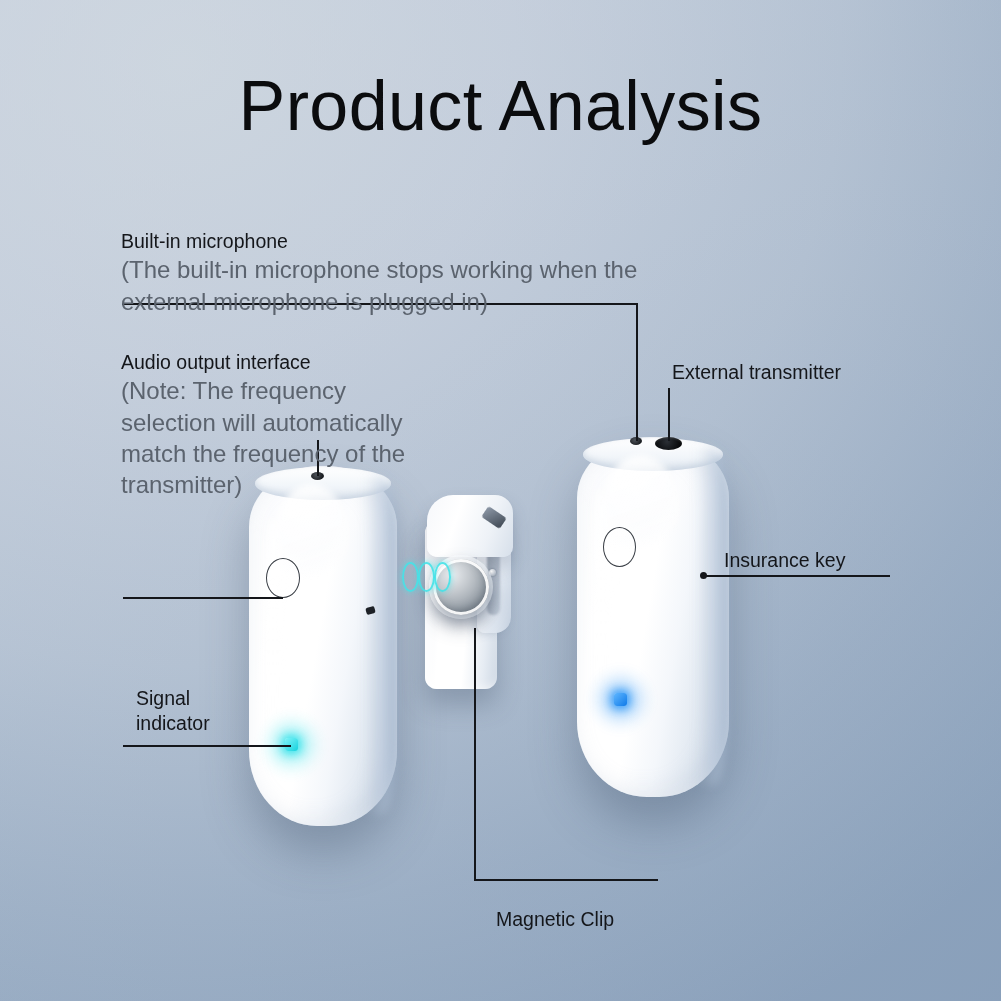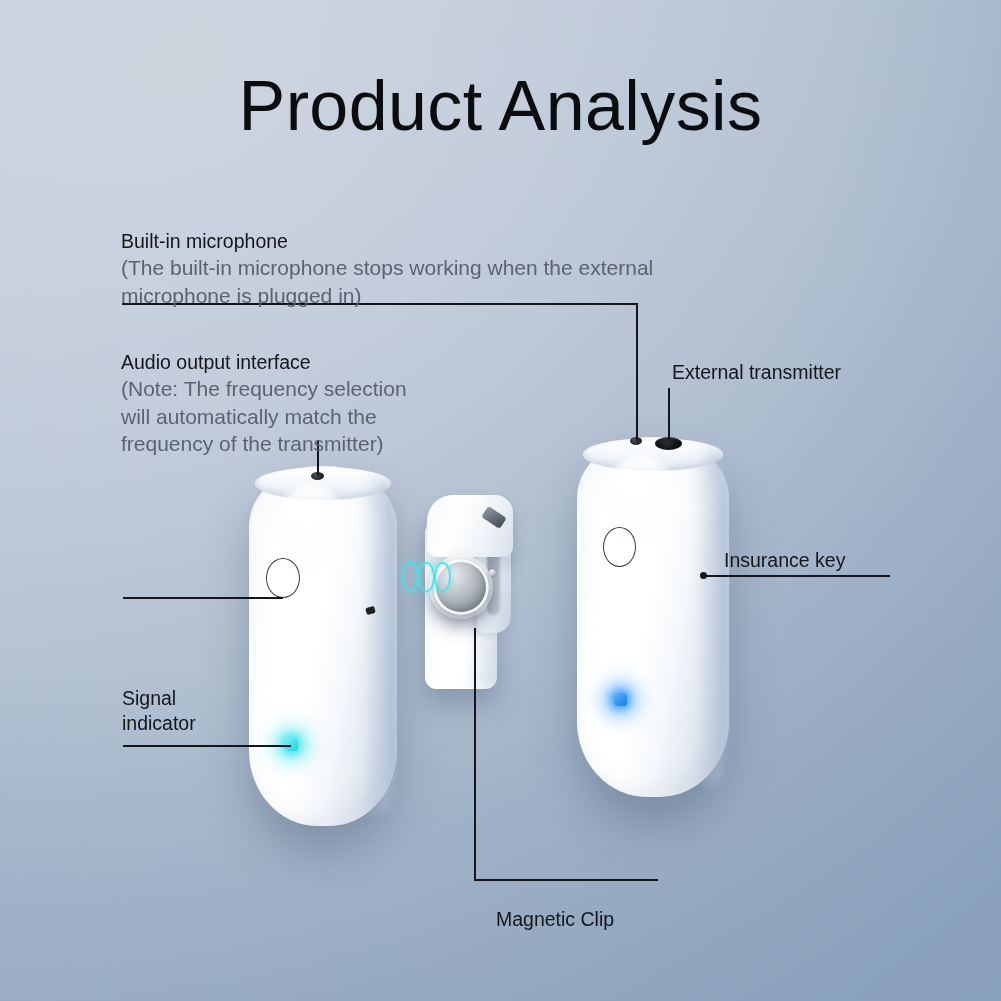--- a/index.html
+++ b/index.html
@@ -44,21 +44,21 @@
     z-index: 6;
     line-height: 1.30;
   }
   .callout .c-title {
     font-size: 19.5px;
     color: #14161a;
     font-weight: 400;
     white-space: nowrap;
   }
   .callout .c-note {
-    font-size: 21px;
+    font-size: 24px;
     color: #5b636e;
     font-weight: 400;
   }
   .callout.nowrap .c-note { white-space: nowrap; }
 
   
   .leader {
     position: absolute;
     background: #14161a;
     z-index: 5;
@@ -351,21 +351,21 @@
     <div class="c-title">Built-in microphone</div>
     <div class="c-note">(The built-in microphone stops working when the external microphone is plugged in)</div>
   </div>
 
   <div class="callout" style="left:121px; top:350px; width:290px;">
     <div class="c-title">Audio output interface</div>
     <div class="c-note">(Note: The frequency selection will automatically match the frequency of the transmitter)</div>
   </div>
 
 
-  <div class="callout" style="left:122px; top:686px; width:130px;">
+  <div class="callout" style="left:136px; top:686px; width:130px;">
     <div class="c-title" style="white-space:normal;">Signal indicator</div>
   </div>
 
   <div class="callout" style="left:672px; top:360px; width:260px;">
     <div class="c-title">External transmitter</div>
   </div>
 
   <div class="callout" style="left:724px; top:548px; width:200px;">
     <div class="c-title">Insurance key</div>
   </div>

